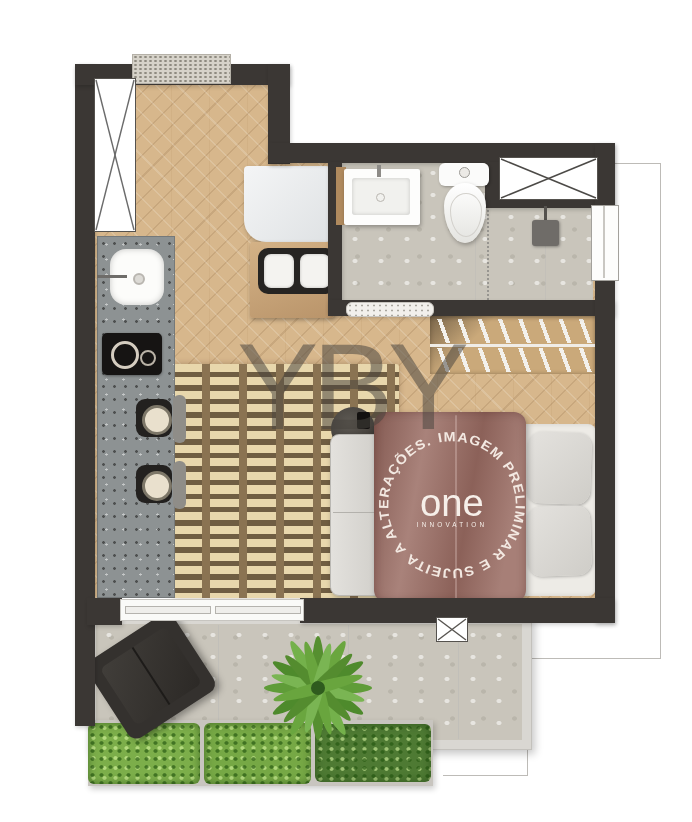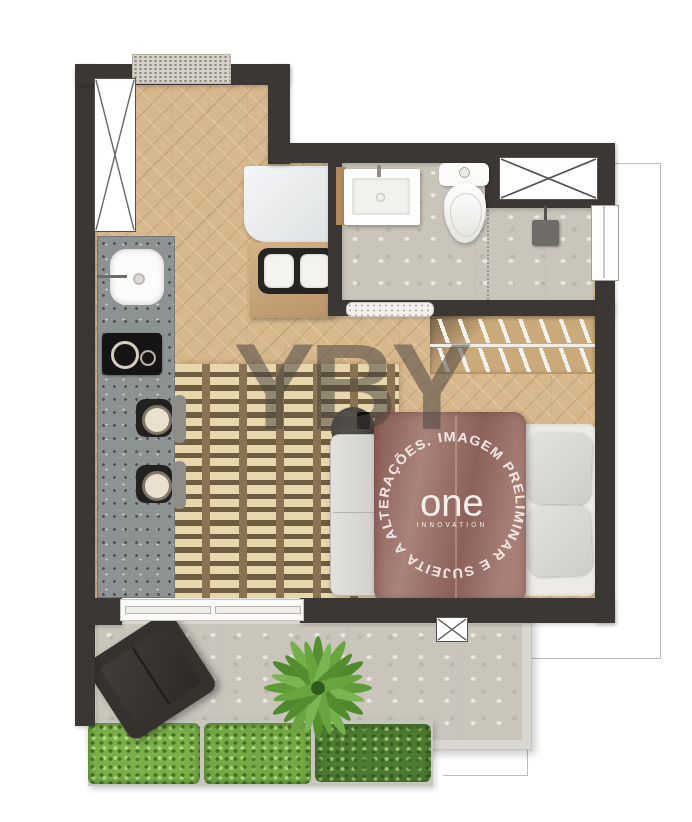--- a/index.html
+++ b/index.html
@@ -36,21 +36,21 @@
   .xsvg{position:absolute;inset:0;width:100%;height:100%;}
   .rug{background-color:#7a674a;
     background-image:
       repeating-linear-gradient(90deg, rgba(0,0,0,0) 0 29px, #8a7352 29px 37px),
       repeating-linear-gradient(180deg, #e8d7ac 0 8px, #6f5d42 8px 13.5px);
     border-radius:3px;box-shadow:0 0 6px rgba(90,70,40,.35);}
   .hangrow{position:absolute;left:0;width:100%;height:24px;
     background-image:repeating-linear-gradient(70deg, transparent 0 15px, #f3f1ec 15px 19px);}
   .watermark{position:absolute;left:168px;top:336px;width:364px;text-align:center;
     color:rgba(72,68,62,.53);filter:blur(.7px);pointer-events:none;z-index:60;}
-  .watermark .brand{font-size:122px;font-weight:700;letter-spacing:-6px;line-height:.85;}
+  .watermark .brand{font-size:122px;font-weight:400;letter-spacing:-6px;line-height:.85;}
   .watermark .sub{font-size:42px;font-weight:700;letter-spacing:1px;margin-top:-10px;color:rgba(72,68,62,.58);}
   .bedprint{position:absolute;left:367px;top:420px;width:170px;height:170px;z-index:40;}
   .bedprint text{font-family:"Liberation Sans",sans-serif;}
   .one-big{font-family:"DejaVu Serif",serif;font-size:36px;fill:#f6efe9;}
   .one-sub{font-size:6px;letter-spacing:3px;fill:#f6efe9;}
   .circ-text{font-size:12.6px;font-weight:bold;fill:#f3e9e2;letter-spacing:1px;}
 </style>
 </head>
 <body>
 

